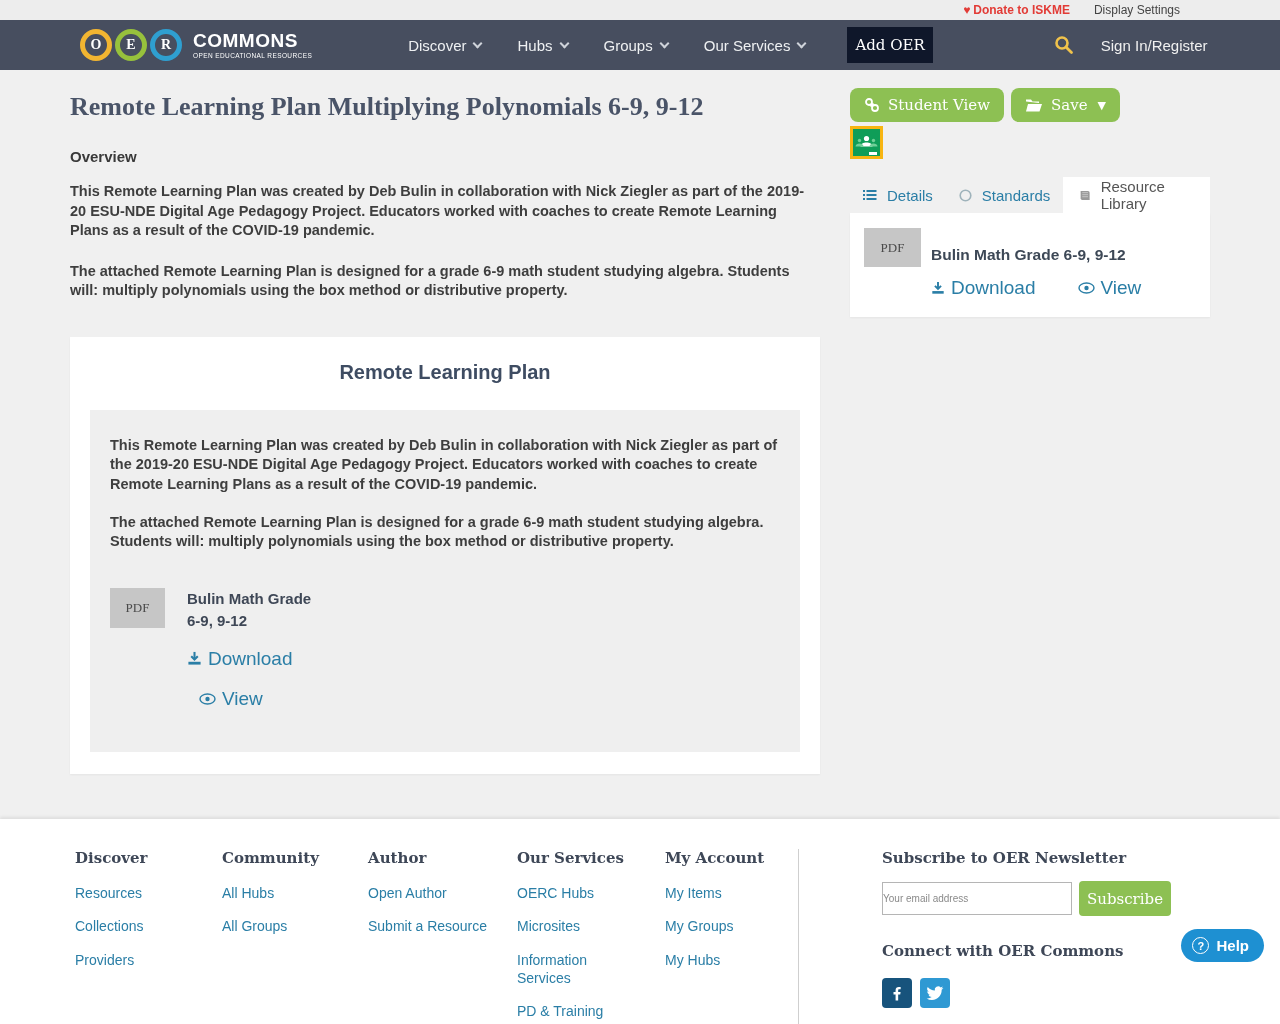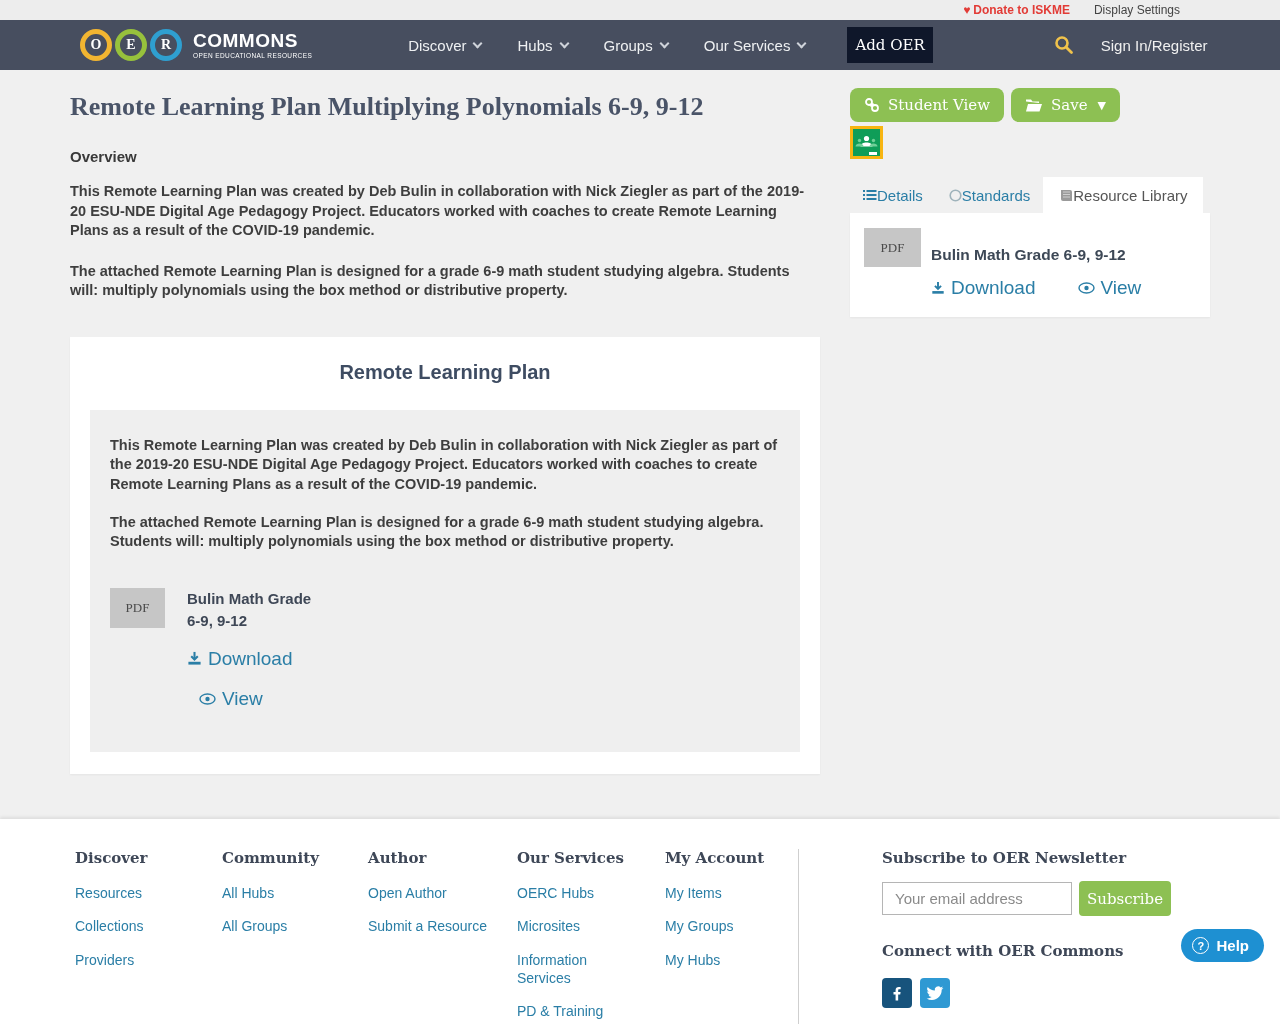--- a/index.html
+++ b/index.html
@@ -64,21 +64,21 @@
   .col-right { width:360px; }
   .btn-row { display:flex; gap:7px; }
   .gbtn { background:#8dc053; color:#fff; border:none; border-radius:8px; height:34px;
     padding:0 14px; font-size:15px; font-family:"DejaVu Serif",serif; display:flex;
     align-items:center; gap:8px; cursor:pointer; }
   .gbtn .caret { font-size:11px; margin-left:2px; }
   .gc-wrap { margin-top:4px; }
   .gc-icon { display:block; cursor:pointer; }
 
   .tabs { display:flex; margin-top:18px; align-items:stretch; height:36px; }
-  .tab { display:flex; align-items:center; gap:0; font-size:15px; padding:0 13px;
+  .tab { display:flex; align-items:center; gap:10px; font-size:15px; padding:0 13px;
     color:#2a7ea6; cursor:pointer; }
   .tab.active { background:#fff; color:#555; padding:0 16px; }
   .panel { background:#fff; padding:15px 14px 18px 14px; box-shadow:0 1px 2px rgba(0,0,0,.05); }
   .panel .row { display:flex; }
   .panel .pdf-badge { width:57px; height:39px; }
   .panel .meta { margin-left:10px; }
   .panel .fname { font-size:15.5px; font-weight:bold; color:#3d4856; margin-top:18px; }
   .panel .links { display:flex; margin-top:13px; }
   .panel .links .tlink + .tlink { margin-left:42px; }
 
@@ -89,22 +89,22 @@
   .fcol { font-size:14px; }
   .fcol.c0 { width:147px; } .fcol.c1 { width:146px; } .fcol.c2 { width:149px; }
   .fcol.c3 { width:148px; } .fcol.c4 { width:133px; }
   .fhead { font-family:"DejaVu Serif",serif; font-weight:bold; font-size:15px;
     color:#3e4757; margin-bottom:17px; }
   .flink { display:block; color:#2a7ea6; text-decoration:none; margin-bottom:15px;
     line-height:1.3; width:110px; cursor:pointer; }
   .fright { border-left:1px solid #cfcfcf; padding-left:83px; flex:1; }
   .nl-head { font-family:"DejaVu Serif",serif; font-weight:bold; font-size:15px; color:#3e4757; }
   .nl-row { display:flex; margin-top:15px; }
-  .nl-input { width:190px; height:33px; border:1px solid #b5b5b5; padding:0 12px;
-    font-size:15px; color:#555; background:#fff; }
+  .nl-input { width:190px; height:33px; border:1px solid #b5b5b5; padding:0 0;
+    font-size:10px; color:#555; background:#fff; }
   .nl-input::placeholder { color:#8a8a8a; }
   .nl-btn { width:92px; height:35px; margin-left:7px; margin-top:-1px; background:#8dc053; color:#fff;
     border:none; border-radius:4px; font-size:15px; font-family:"DejaVu Serif",serif; cursor:pointer; }
   .cn-head { font-family:"DejaVu Serif",serif; font-weight:bold; font-size:15px;
     color:#3e4757; margin-top:26px; }
   .soc-row { display:flex; gap:8px; margin-top:18px; }
   .soc { width:30px; height:30px; border-radius:4px; display:flex; align-items:center;
     justify-content:center; cursor:pointer; }
   .soc.fb { background:#17537c; }
   .soc.tw { background:#2f99d3; }

